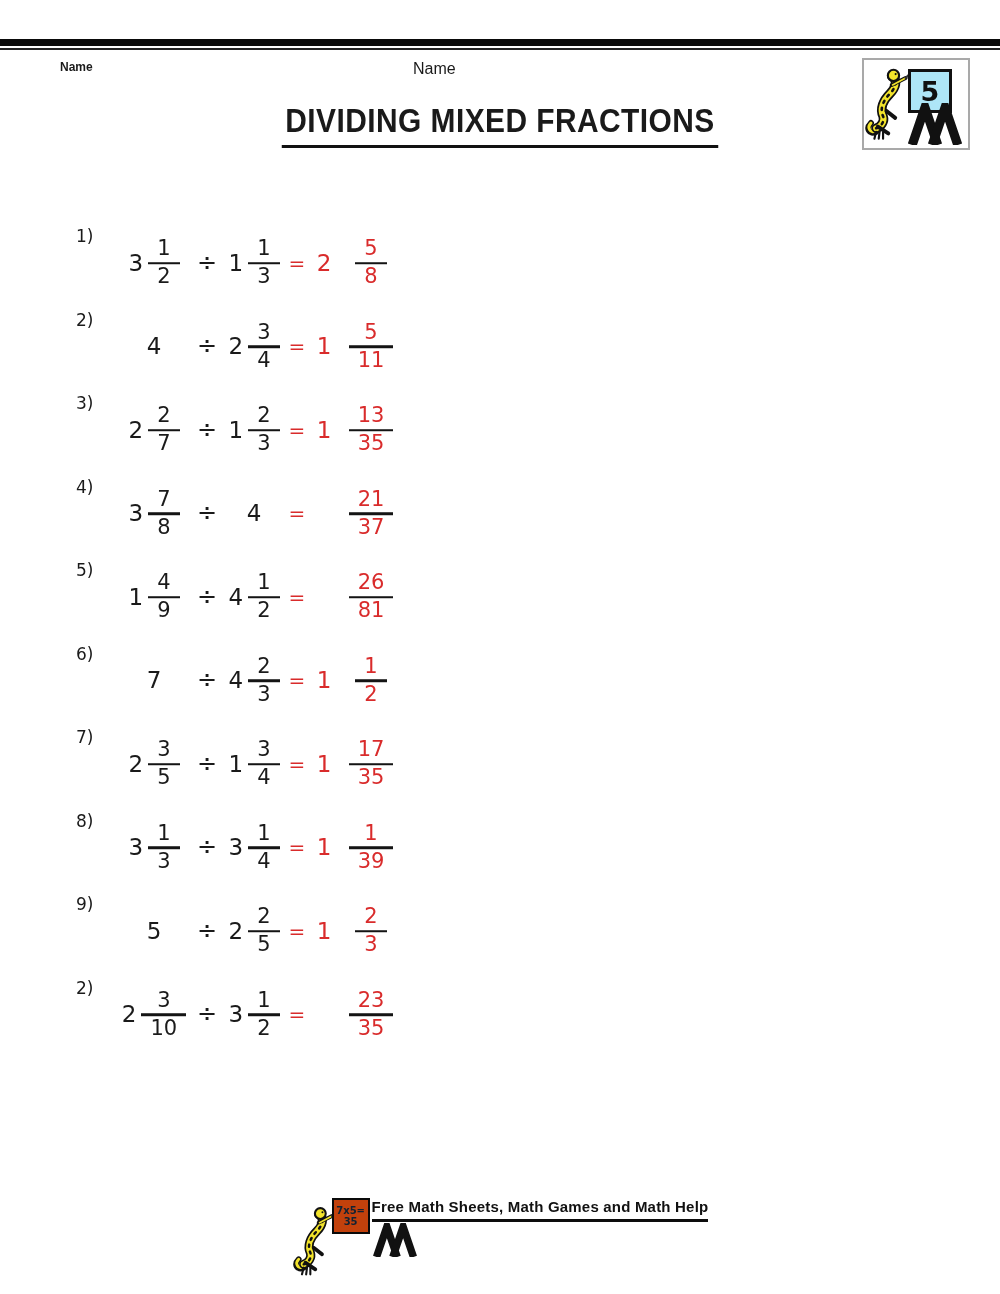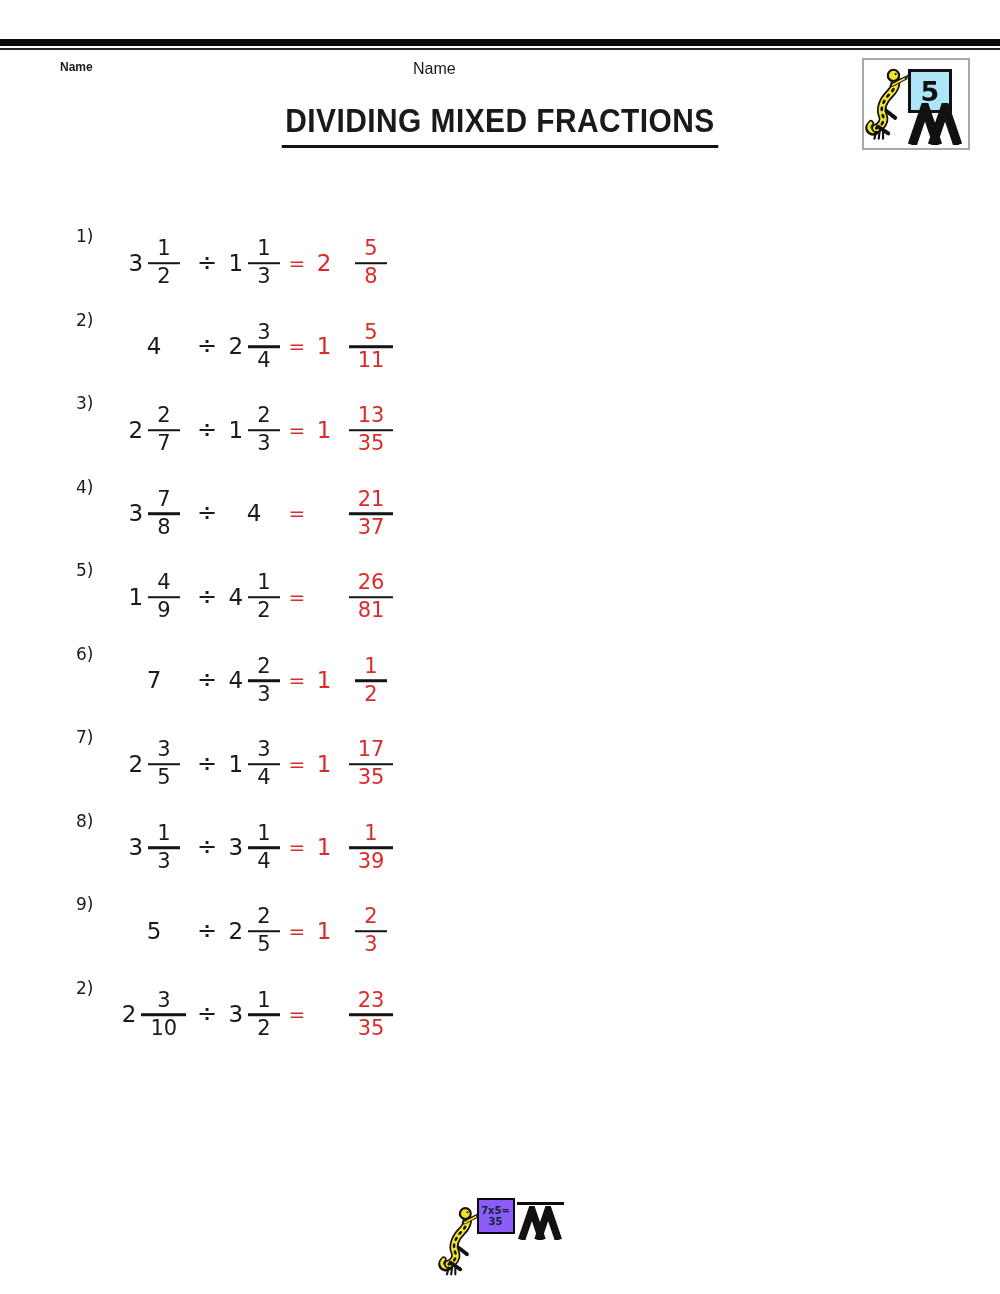--- a/index.html
+++ b/index.html
@@ -49,21 +49,21 @@
   .frac .fnum,.frac .fden{padding:0 9px;}
   .frac .bar{align-self:stretch;height:2.5px;background:#141414;margin:1px 0;}
   .answer-red{color:#d92b2b;}
   .answer-red .bar{background:#141414;}
 
   
   .footer{position:absolute;top:1198px;left:0;width:100%;display:flex;justify-content:center;}
   .f-inner{display:flex;align-items:flex-start;}
   .f-salwrap{position:relative;width:76px;height:80px;margin-right:4px;}
   .f-salwrap .sal{position:absolute;left:0;top:6px;width:50px;height:74px;}
-  .f-salwrap .fsign{position:absolute;left:40px;top:0;width:34px;height:32px;background:#8b5cf6;
+  .f-salwrap .fsign{position:absolute;left:40px;top:0;width:34px;height:32px;background:#c2410c;
     border:2px solid #0a0a0a;display:flex;flex-direction:column;align-items:center;justify-content:center;
     font-size:10px;font-weight:bold;color:#123;line-height:1.1;font-family:"DejaVu Sans",sans-serif;}
   .f-col{display:flex;flex-direction:column;align-items:center;}
   .f-tagline{font-size:15px;font-weight:bold;letter-spacing:0.2px;color:#111;}
   .f-rule{height:3px;background:#0d0d0d;width:100%;margin-top:4px;}
   .f-wordmark{display:flex;align-items:flex-end;margin-top:1px;align-self:stretch;}
   .f-wordmark .mlogo{width:46px;height:34px;margin-right:1px;}
   .f-brand{font-size:27px;font-weight:bold;letter-spacing:1px;color:#0d0d0d;
     font-family:"Liberation Sans",sans-serif;transform:scaleY(1.02);}
 </style>
@@ -487,20 +487,21 @@
     <div class="f-salwrap">
       <svg class="sal">
           <use href="#sal"></use>
         </svg>
       <div class="fsign">
         <span>7x5=</span>
         <span>35</span>
       </div>
     </div>
     <div class="f-col">
+      <div class="f-tagline">Free Math Sheets, Math Games and Math Help</div>
       <div class="f-rule"></div>
       <div class="f-wordmark">
         <svg class="mlogo">
             <use href="#mlogo"></use>
           </svg>
       </div>
     </div>
   </div>
 </div>
 

